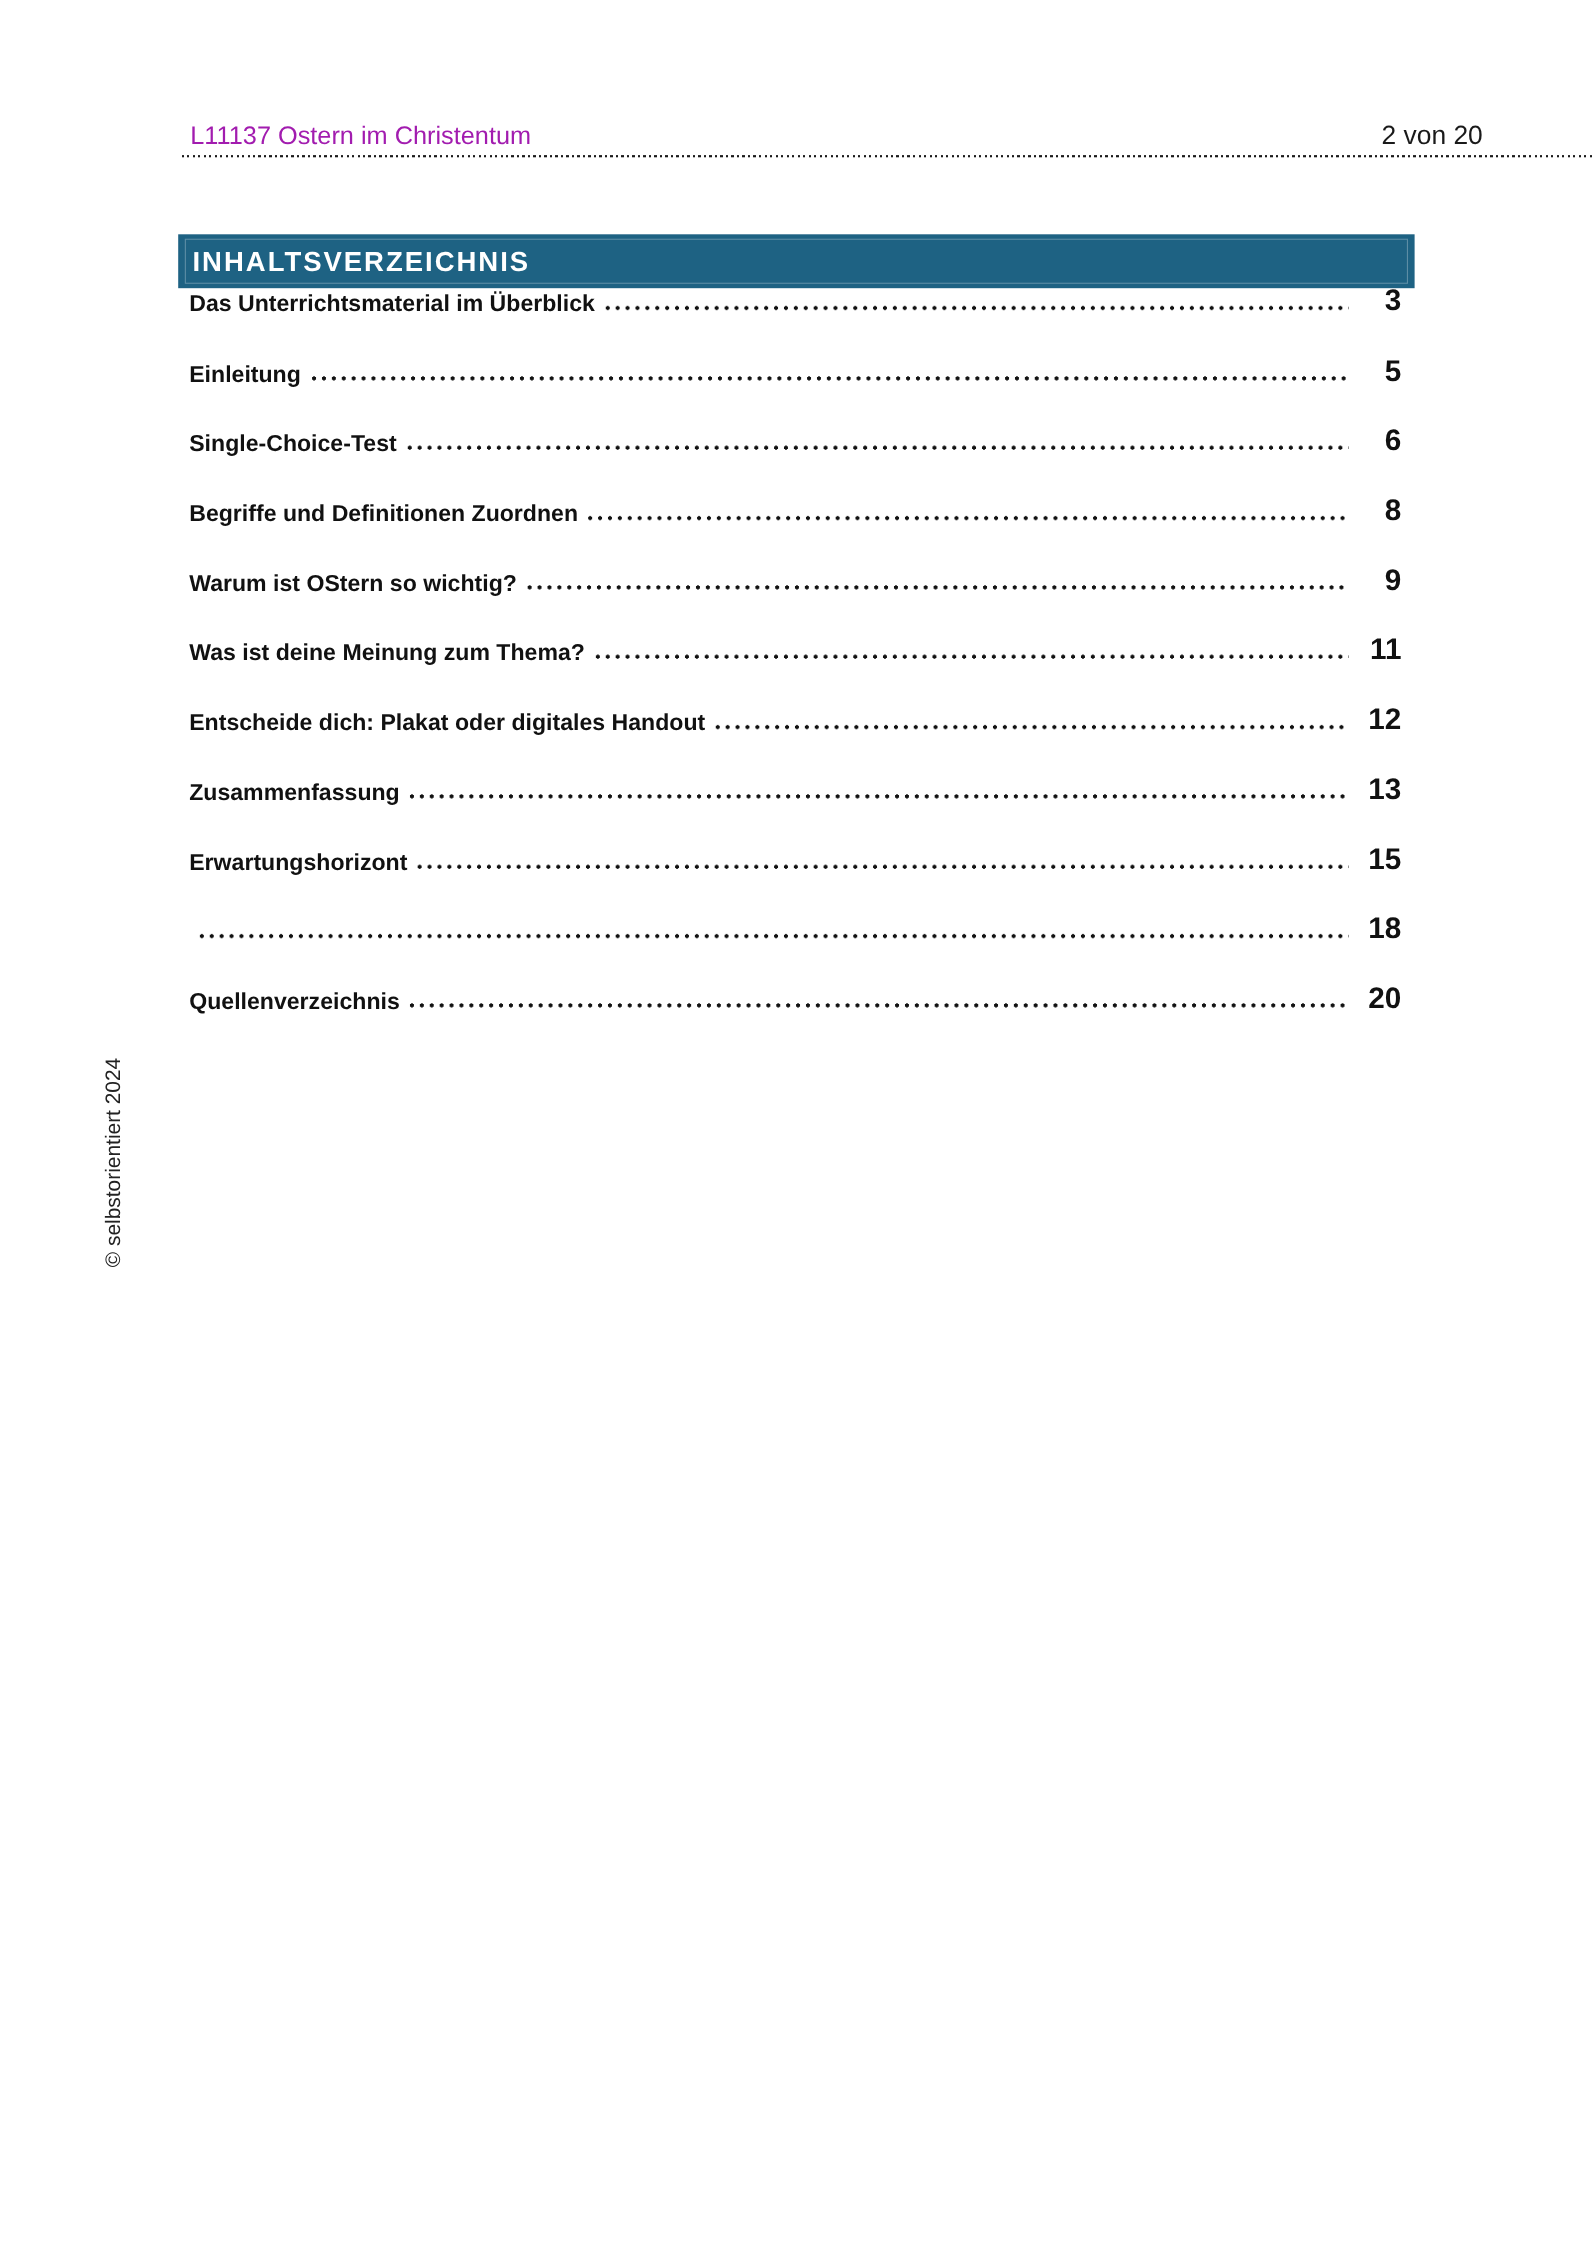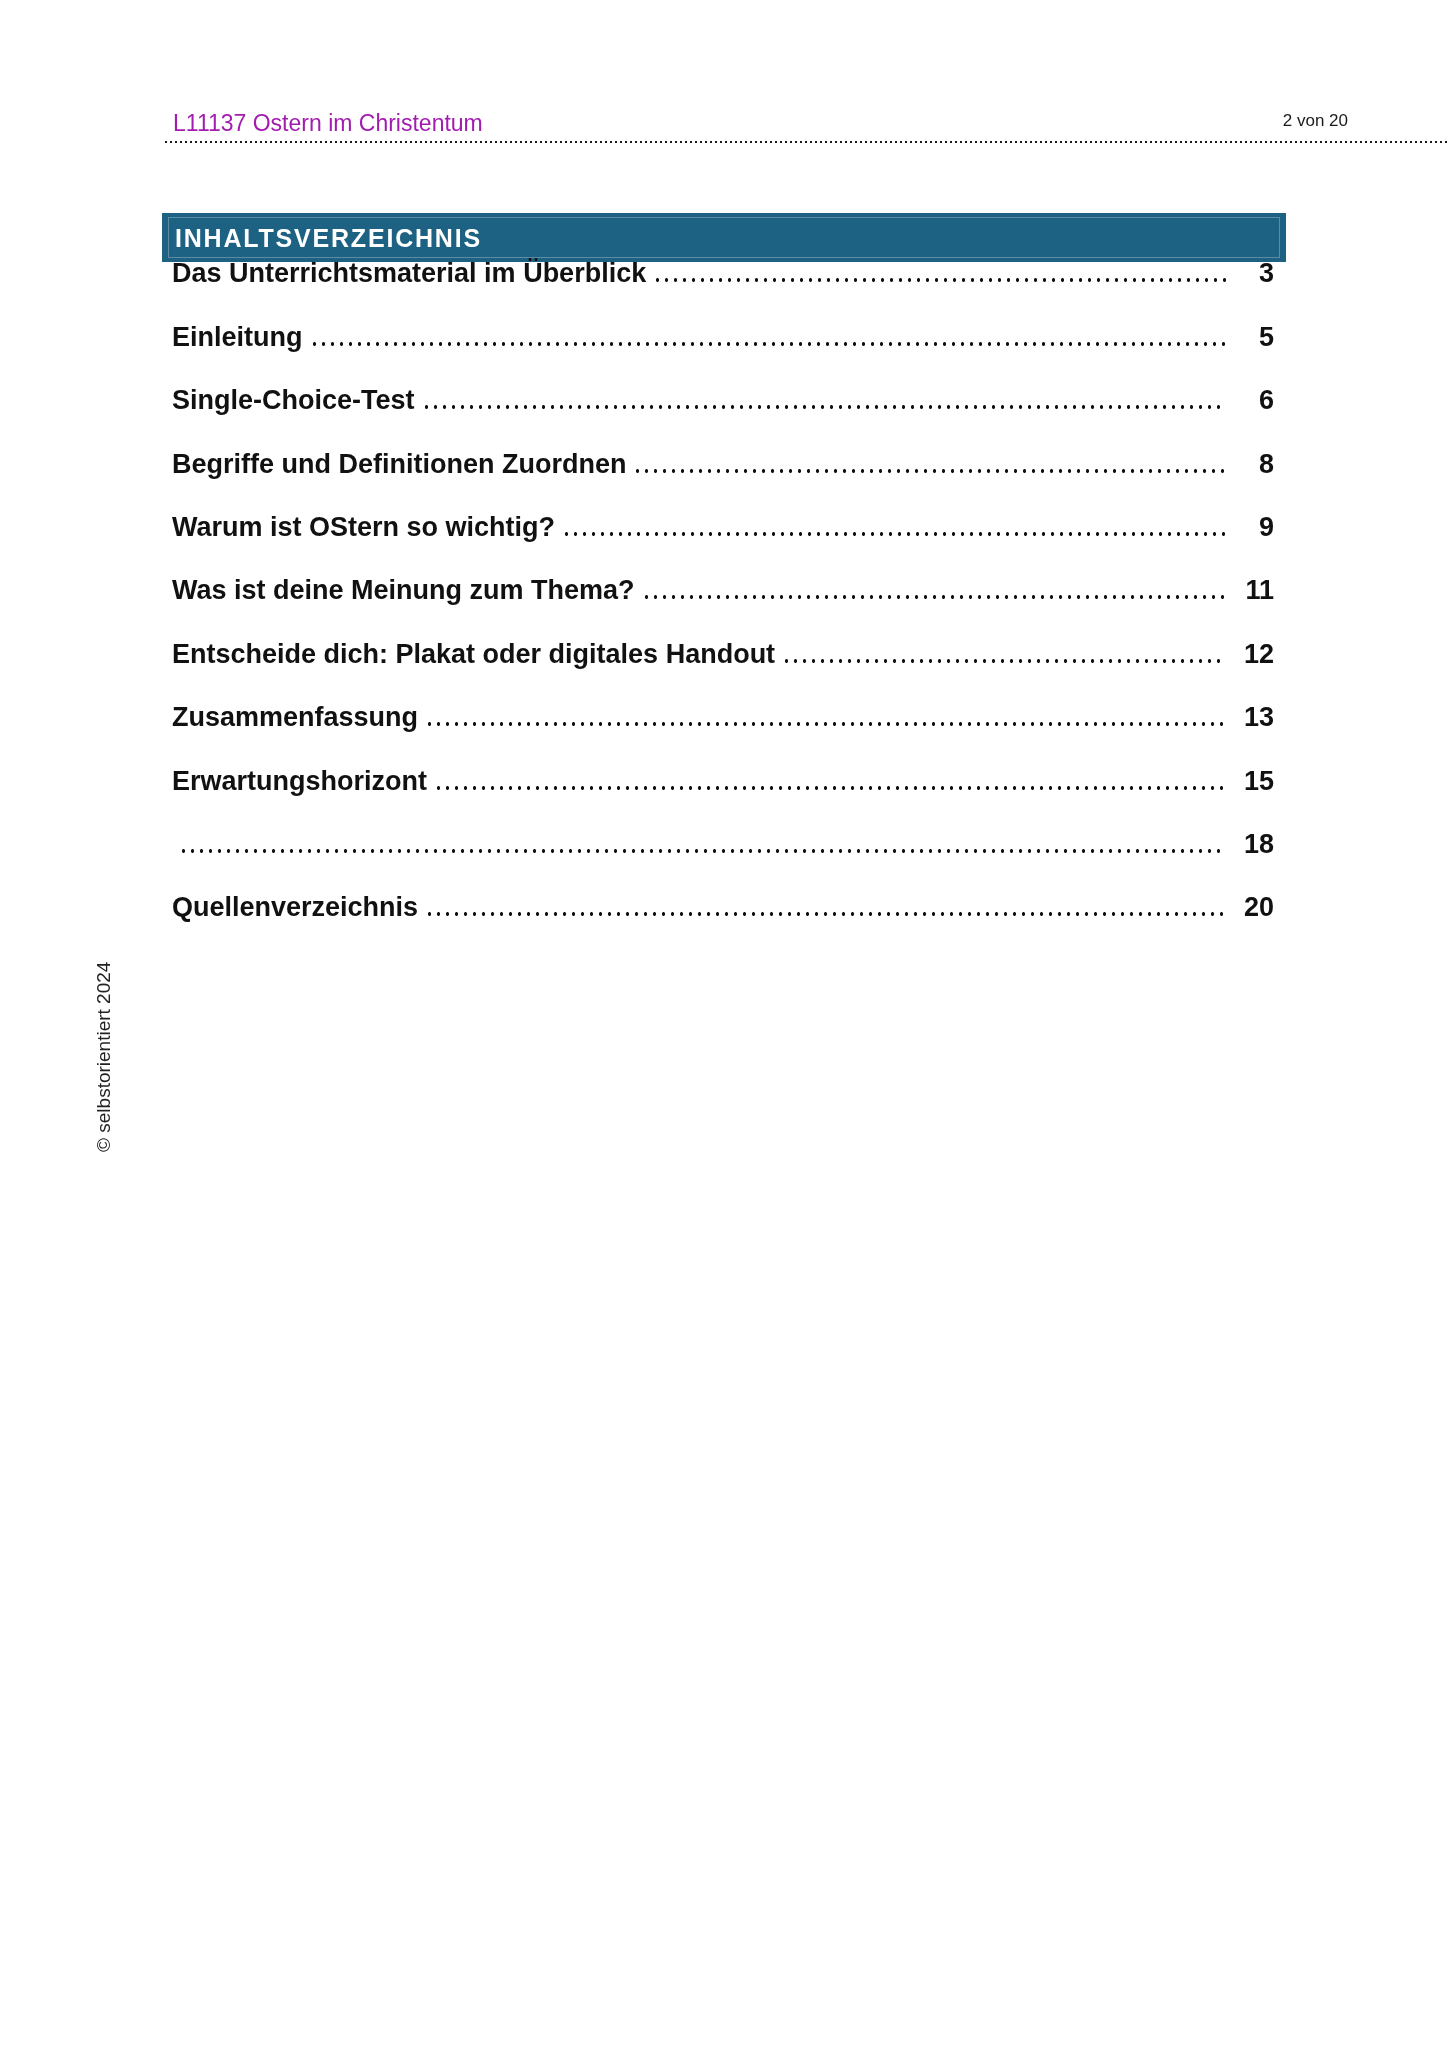--- a/index.html
+++ b/index.html
@@ -23,21 +23,21 @@
     top: 112px;
     font-size: 23px;
     line-height: 1;
     color: #a21caf;
     white-space: nowrap;
   }
   .header-right {
     position: absolute;
     right: 100px;
     top: 112px;
-    font-size: 17px;
+    font-size: 24px;
     line-height: 1;
     color: #1a1a1a;
     white-space: nowrap;
   }
   .header-rule {
     position: absolute;
     left: 165px;
     right: 0;
     top: 141px;
     height: 2px;
@@ -80,21 +80,21 @@
     left: 172px;
     top: 224px;
     width: 1102px;
   }
   .toc-row {
     height: 63.4px;
     display: flex;
     align-items: flex-end;
   }
   .toc-label {
-    font-size: 27px;
+    font-size: 21px;
     font-weight: bold;
     line-height: 1;
     white-space: nowrap;
     flex: 0 0 auto;
   }
   .toc-leader {
     flex: 1 1 auto;
     height: 4px;
     margin: 0 2px 5px 7px;
     background-image: radial-gradient(circle, #111111 1.6px, rgba(0,0,0,0) 2px);

